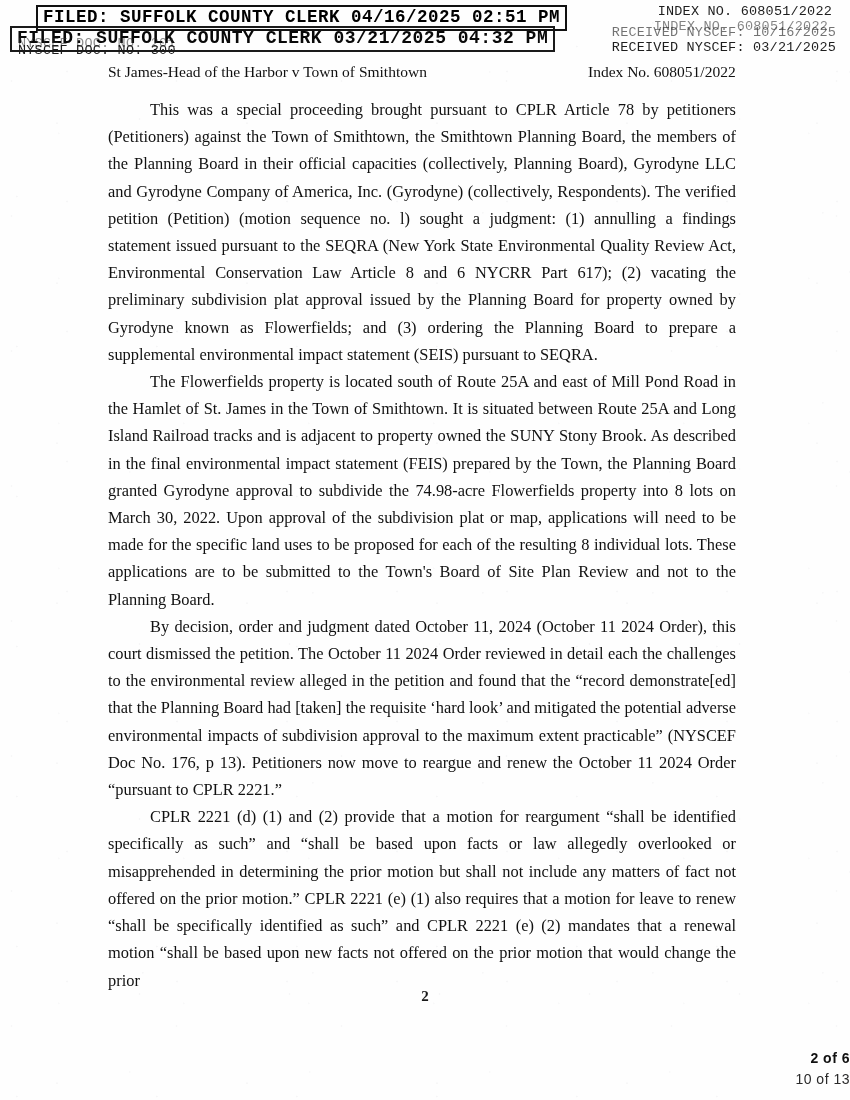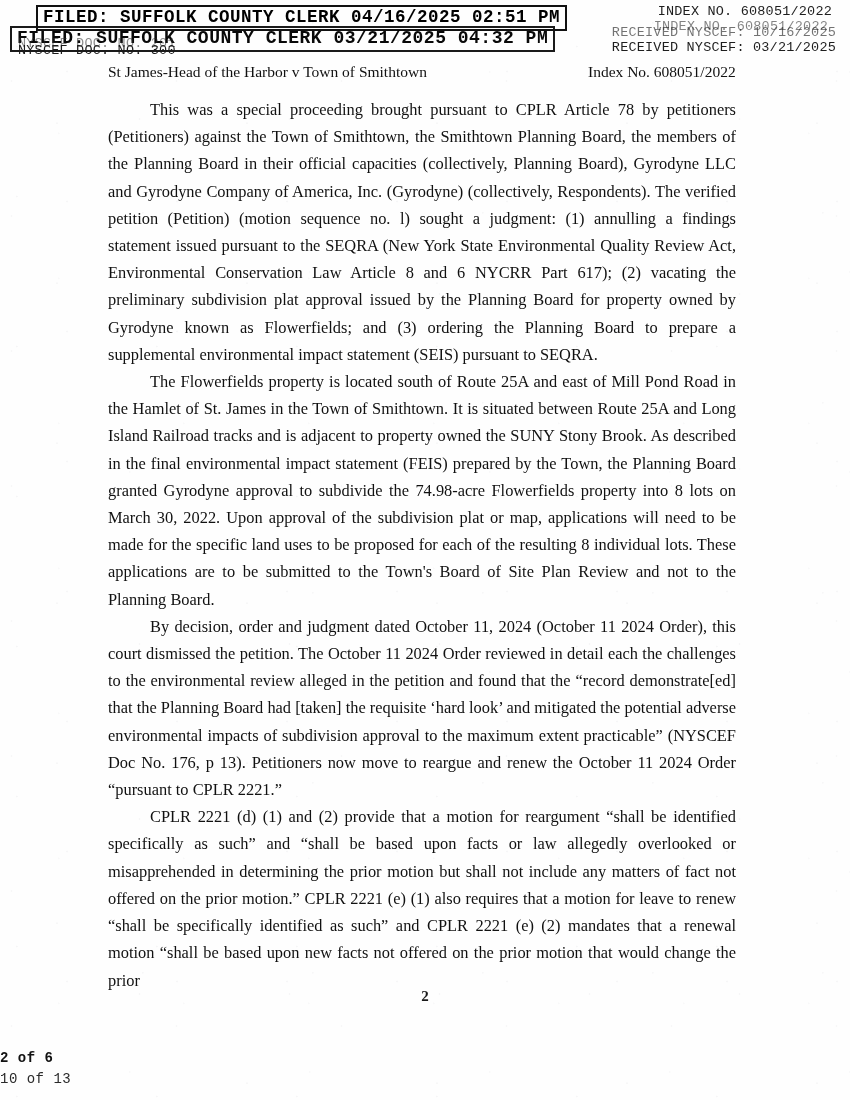--- a/index.html
+++ b/index.html
@@ -179,22 +179,22 @@
   .footer-stack {
     position: absolute;
     top: 1046px;
     left: 0;
     width: 850px;
     height: 48px;
   }
   .footer-line {
     position: absolute;
     width: 850px;
-    text-align: left;
-    font-family: Liberation Mono, monospace;
+    text-align: right;
+    font-family: Liberation Sans, sans-serif;
     font-size: 14px;
     line-height: 17px;
     letter-spacing: 0.5px;
     color: #1a1a1a;
     white-space: nowrap;
   }
   .footer-line-1 {
     top: 4px;
     font-weight: bold;
     color: #111;

